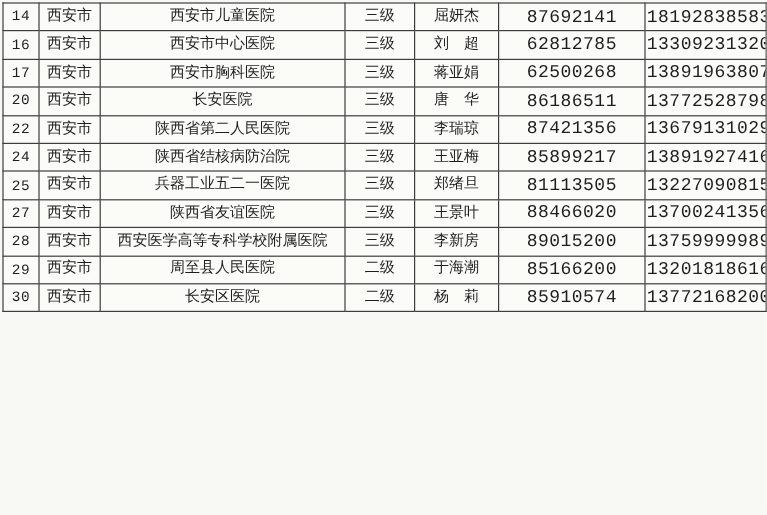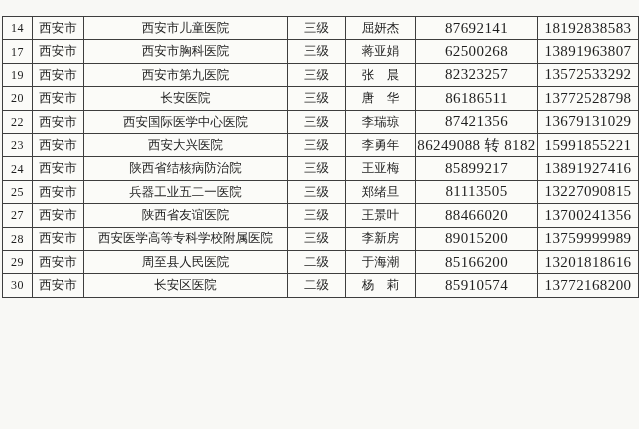--- a/index.html
+++ b/index.html
@@ -15,22 +15,23 @@
   }
   .page {
     position: relative;
     width: 639px;
     height: 429px;
   }
   table.hospital-table {
     border-collapse: collapse;
     table-layout: fixed;
     width: 636px;
-    margin: 16px 0 0 2px;
+    margin: 2px 0 0 2px;
     background: #fbfbf8;
+    font-family: Liberation Mono, monospace;
   }
   td {
     border: 1px solid #3e3e3e;
     text-align: center;
     vertical-align: middle;
     height: 22.4px;
     padding: 0 1px;
     color: #1e1e1e;
     font-size: 12.5px;
     line-height: 1;
@@ -72,72 +73,63 @@
     <td class="c-num">14</td>
     <td class="c-city">西安市</td>
     <td class="c-hospital">西安市儿童医院</td>
     <td class="c-level">三级</td>
     <td class="c-contact">屈妍杰</td>
     <td class="c-phone">87692141</td>
     <td class="c-mobile">18192838583</td>
   </tr>
 
 
+  <tr>
+    <td class="c-num">16</td>
+    <td class="c-city">西安市</td>
+    <td class="c-hospital">西安市中心医院</td>
+    <td class="c-level">三级</td>
+    <td class="c-contact">刘　超</td>
+    <td class="c-phone">62812785</td>
+    <td class="c-mobile">13309231320</td>
+  </tr>
 
   <tr>
     <td class="c-num">17</td>
     <td class="c-city">西安市</td>
     <td class="c-hospital">西安市胸科医院</td>
     <td class="c-level">三级</td>
     <td class="c-contact">蒋亚娟</td>
     <td class="c-phone">62500268</td>
     <td class="c-mobile">13891963807</td>
   </tr>
 
 
-  <tr>
-    <td class="c-num">19</td>
-    <td class="c-city">西安市</td>
-    <td class="c-hospital">西安市第九医院</td>
-    <td class="c-level">三级</td>
-    <td class="c-contact">张　晨</td>
-    <td class="c-phone">82323257</td>
-    <td class="c-mobile">13572533292</td>
-  </tr>
 
   <tr>
     <td class="c-num">20</td>
     <td class="c-city">西安市</td>
     <td class="c-hospital">长安医院</td>
     <td class="c-level">三级</td>
     <td class="c-contact">唐　华</td>
     <td class="c-phone">86186511</td>
     <td class="c-mobile">13772528798</td>
   </tr>
 
 
   <tr>
     <td class="c-num">22</td>
     <td class="c-city">西安市</td>
-    <td class="c-hospital">西安国际医学中心医院</td>
+    <td class="c-hospital">陕西省第二人民医院</td>
     <td class="c-level">三级</td>
     <td class="c-contact">李瑞琼</td>
     <td class="c-phone">87421356</td>
     <td class="c-mobile">13679131029</td>
   </tr>
 
-  <tr>
-    <td class="c-num">23</td>
-    <td class="c-city">西安市</td>
-    <td class="c-hospital">西安大兴医院</td>
-    <td class="c-level">三级</td>
-    <td class="c-contact">李勇年</td>
-    <td class="c-phone">86249088 转 8182</td>
-    <td class="c-mobile">15991855221</td>
-  </tr>
 
   <tr>
     <td class="c-num">24</td>
     <td class="c-city">西安市</td>
     <td class="c-hospital">陕西省结核病防治院</td>
     <td class="c-level">三级</td>
     <td class="c-contact">王亚梅</td>
     <td class="c-phone">85899217</td>
     <td class="c-mobile">13891927416</td>
   </tr>

